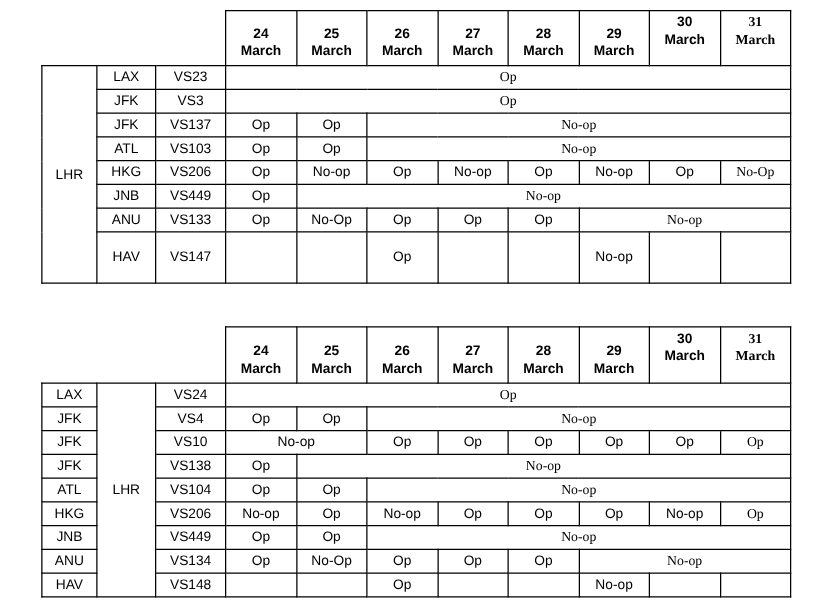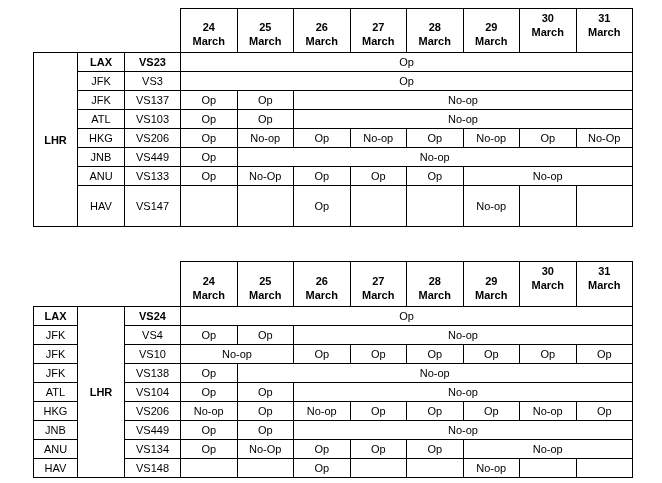--- a/index.html
+++ b/index.html
@@ -44,23 +44,23 @@
   table.sched thead td.vtop {
     vertical-align: top;
     padding-top: 2px;
     padding-bottom: 0;
   }
   #table-outbound thead tr { height: 44px; }
   #table-inbound  thead tr { height: 45px; }
   table.sched tbody tr { height: 19px; }
   table.sched tbody tr.tall { height: 41px; }
 
-  .bt2 { border-top-width: 2px; font-weight: bold; }
+  .bt2 { border-top-width: 2px; }
   .bl2 { border-left-width: 2px; }
-  .br2 { border-right-width: 2px; }
+  .br2 { border-right-width: 2px; font-family: Liberation Serif, serif; }
   .bb2 { border-bottom-width: 2px; }
 </style>
 </head>
 <body>
 
 <div id="screen">
   <table id="table-outbound" class="sched">
       <colgroup>
         <col style="width: 44px;">
         <col style="width: 47px;">

